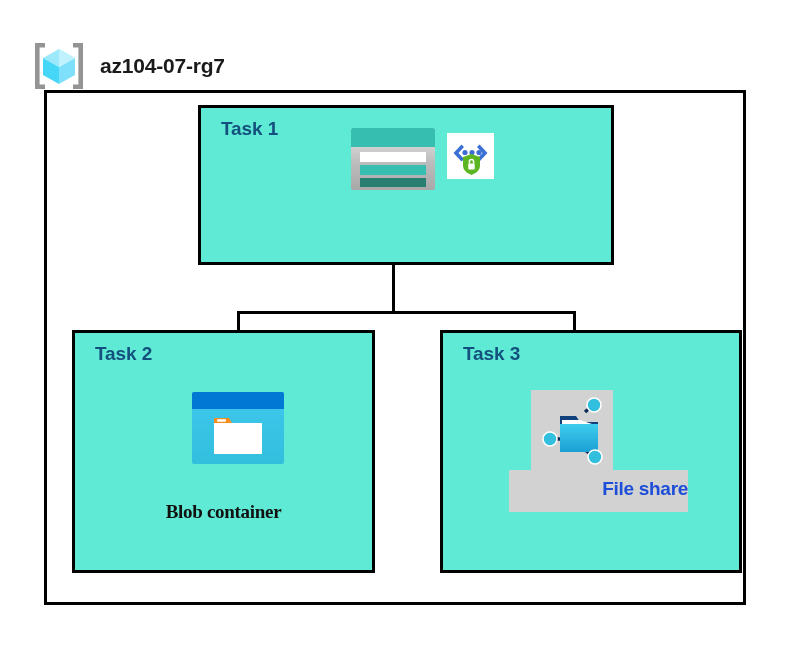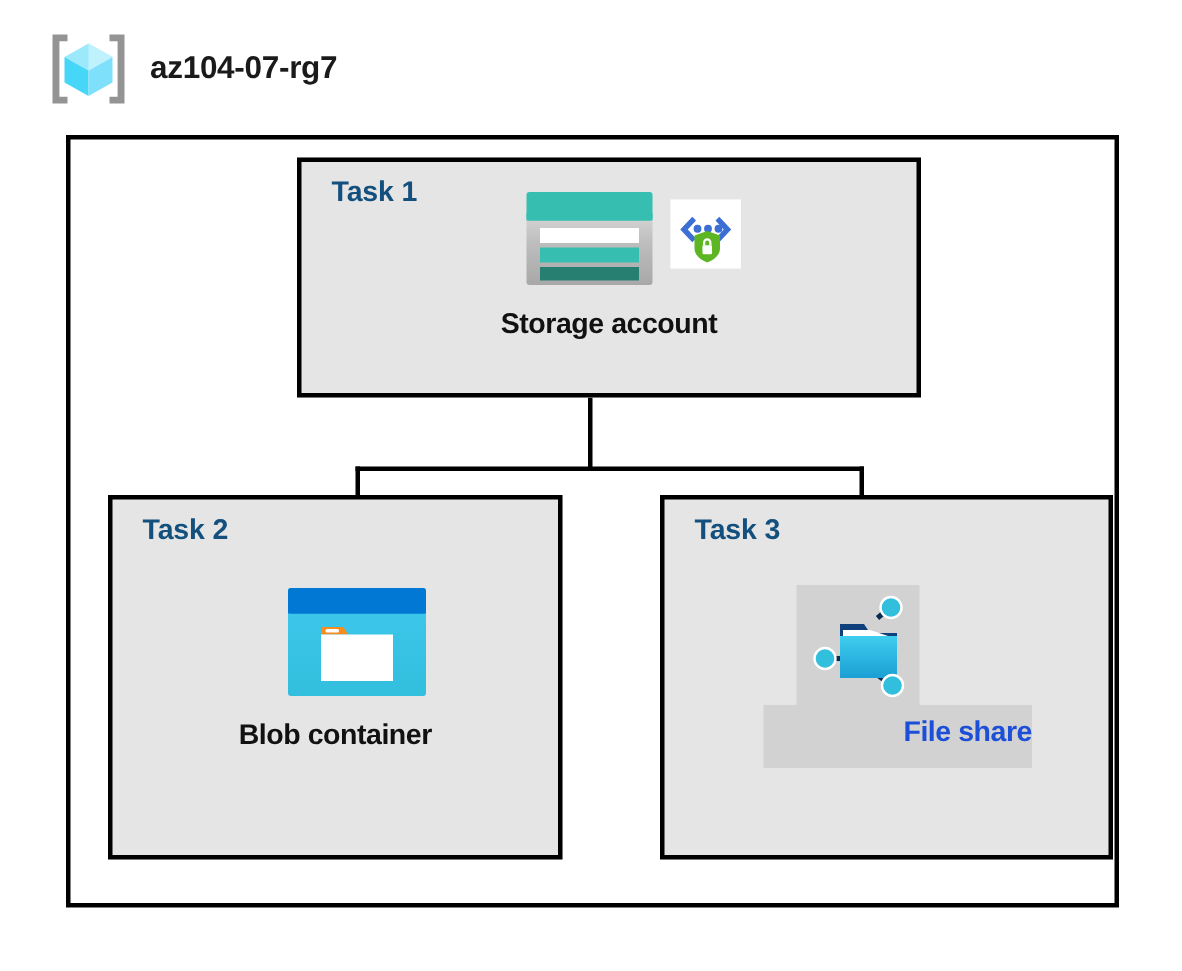--- a/index.html
+++ b/index.html
@@ -20,21 +20,21 @@
     left: 0;
     top: 0;
     width: 788px;
     height: 647px;
   }
 
   
   .rg-header {
     position: absolute;
     left: 32px;
-    top: 20px;
+    top: 40px;
     display: flex;
     align-items: center;
     gap: 14px;
   }
   .rg-icon {
     width: 54px;
     height: 52px;
     position: relative;
     flex: none;
   }
@@ -55,21 +55,21 @@
     height: 515px;
     border: 3px solid #000000;
     background: #ffffff;
     box-sizing: border-box;
   }
 
   
   .task-box {
     position: absolute;
     border: 3px solid #000000;
-    background: #e5e5e5;
+    background: #5eead4;
     box-sizing: border-box;
   }
   #task-1 { left: 198px; top: 105px; width: 416px; height: 160px; }
   #task-2 { left: 72px;  top: 330px; width: 303px; height: 243px; padding-left: 32px; }
   #task-3 { left: 421px; top: 330px; width: 302px; height: 243px; margin-left: 19px; }
 
   .task-label {
     position: absolute;
     left: 20px;
     top: 10px;
@@ -187,21 +187,20 @@
 
   <div class="rg-box"></div>
 
   <div class="conn" id="conn-vert-top"></div>
   <div class="conn" id="conn-horiz"></div>
   <div class="conn" id="conn-vert-left"></div>
   <div class="conn" id="conn-vert-right"></div>
 
   <div class="task-box" id="task-1">
     <div class="task-label">Task 1</div>
-    <div class="node-label" style="top:98px;left:0;">Storage account</div>
   </div>
 
   <div class="storage-icon">
     <svg viewBox="0 0 88 66" width="88" height="66" aria-hidden="true">
       <defs>
         <linearGradient id="gBody" x1="0" y1="0" x2="0" y2="1">
           <stop offset="0%" stop-color="#e8e8e8"></stop>
           <stop offset="55%" stop-color="#bdbdbd"></stop>
           <stop offset="100%" stop-color="#a8a8a8"></stop>
         </linearGradient>
@@ -235,21 +234,21 @@
       <path d="M24.5 21 L33 24 L33 32.5 C33 37.5 28.5 40.5 24.5 42 C20.5 40.5 16 37.5 16 32.5 L16 24 Z" fill="#5cb522"></path>
 
       <rect x="21.3" y="30.5" width="6.4" height="6" rx="0.8" fill="#ffffff"></rect>
 
       <path d="M22.4 30.5 L22.4 28.7 A2.1 2.1 0 0 1 26.6 28.7 L26.6 30.5" fill="none" stroke="#ffffff" stroke-width="1.5"></path>
     </svg>
   </div>
 
   <div class="task-box" id="task-2">
     <div class="task-label">Task 2</div>
-    <div class="node-label" style="top:147px;left:0;">Blob container</div>
+    <div class="node-label" style="top:168px;left:0;font-family:Liberation Serif, serif;">Blob container</div>
   </div>
 
   <div class="blob-icon">
     <svg viewBox="0 0 92 72" width="92" height="72" aria-hidden="true">
       <defs>
         <linearGradient id="gBlob" x1="0" y1="0" x2="0" y2="1">
           <stop offset="0%" stop-color="#3fc9ee"></stop>
           <stop offset="100%" stop-color="#32bedd"></stop>
         </linearGradient>
       </defs>

